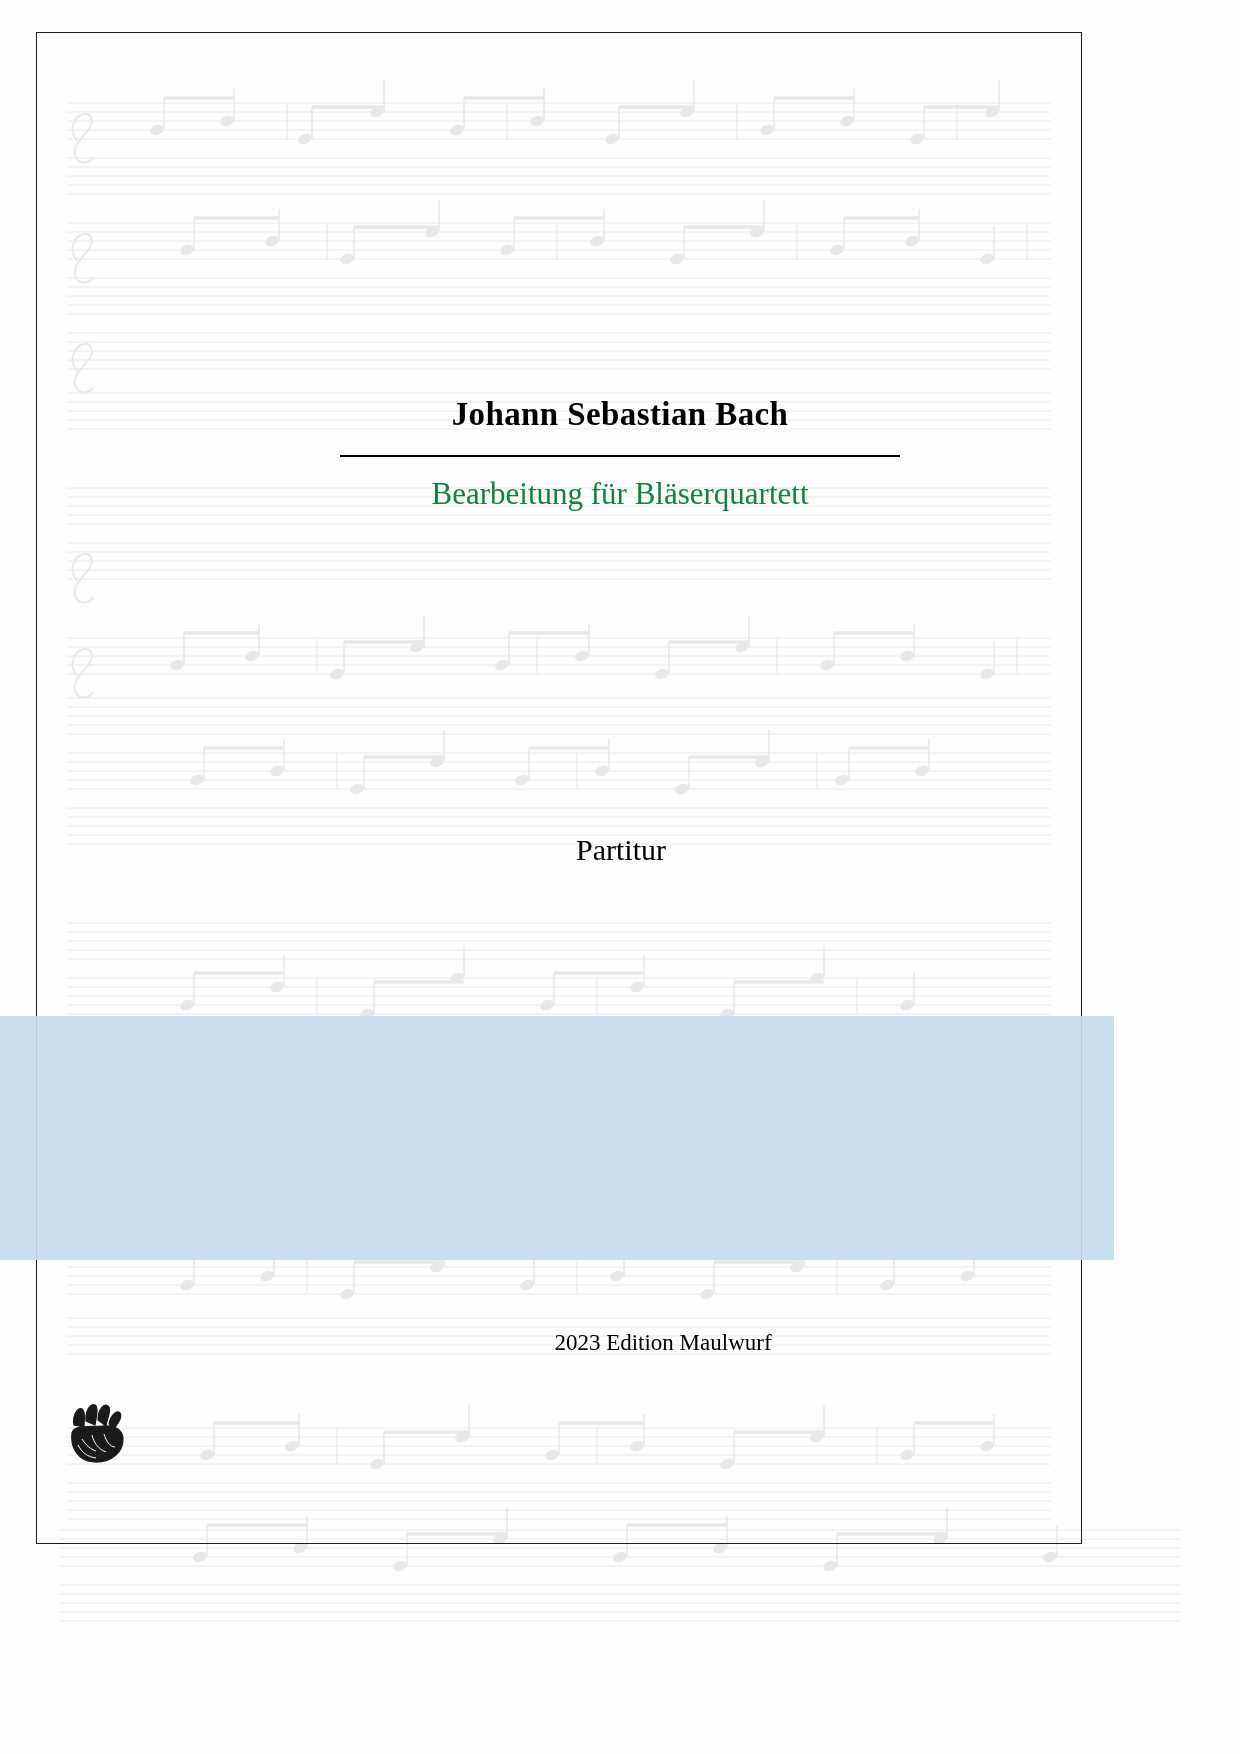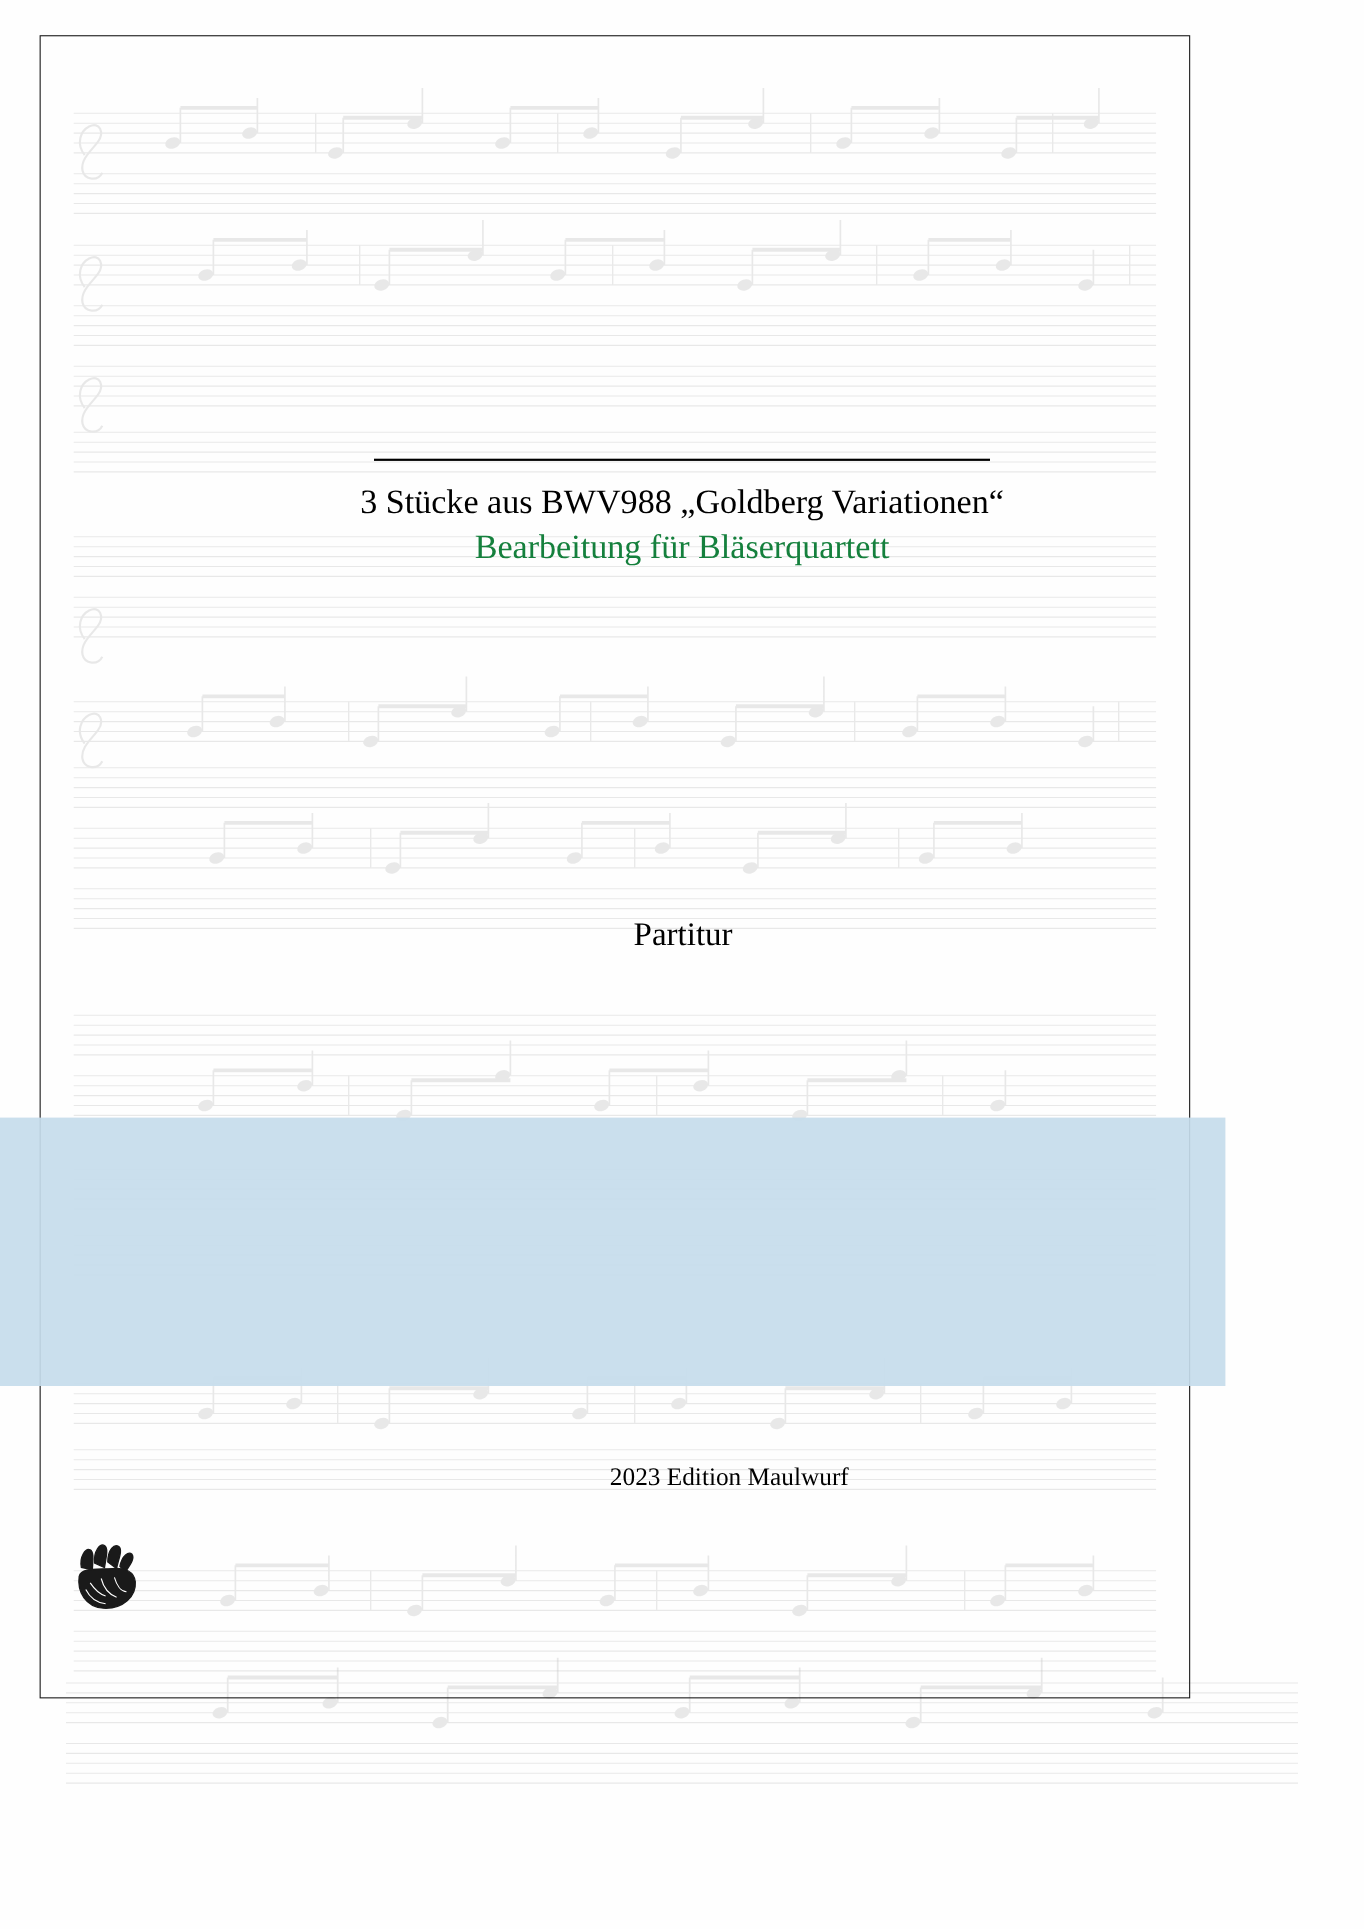--- a/index.html
+++ b/index.html
@@ -323,22 +323,22 @@
       </g>
       <g stroke="#b9b9b9" stroke-width="3.5">
         <path d="M207 245 H307 M407 254 H507 M627 245 H727 M837 254 H947"></path>
       </g>
     </svg>
   </div>
 
   <div class="page-border"></div>
 
   <div class="title-block">
+    <div class="composer">Johann Sebastian Bach</div>
     <div class="title-rule"></div>
-    <div class="work-title">3 Stücke aus BWV988 „Goldberg Variationen“</div>
     <div class="work-subtitle">Bearbeitung für Bläserquartett</div>
   </div>
 
   <div class="score-type">Partitur</div>
 
   <div class="publisher">2023 Edition Maulwurf</div>
 
   <div class="logo">
     <svg width="78" height="78" viewBox="0 0 78 78" xmlns="http://www.w3.org/2000/svg">
       <g fill="#1a1a1a" stroke="#1a1a1a" stroke-width="1.2">

